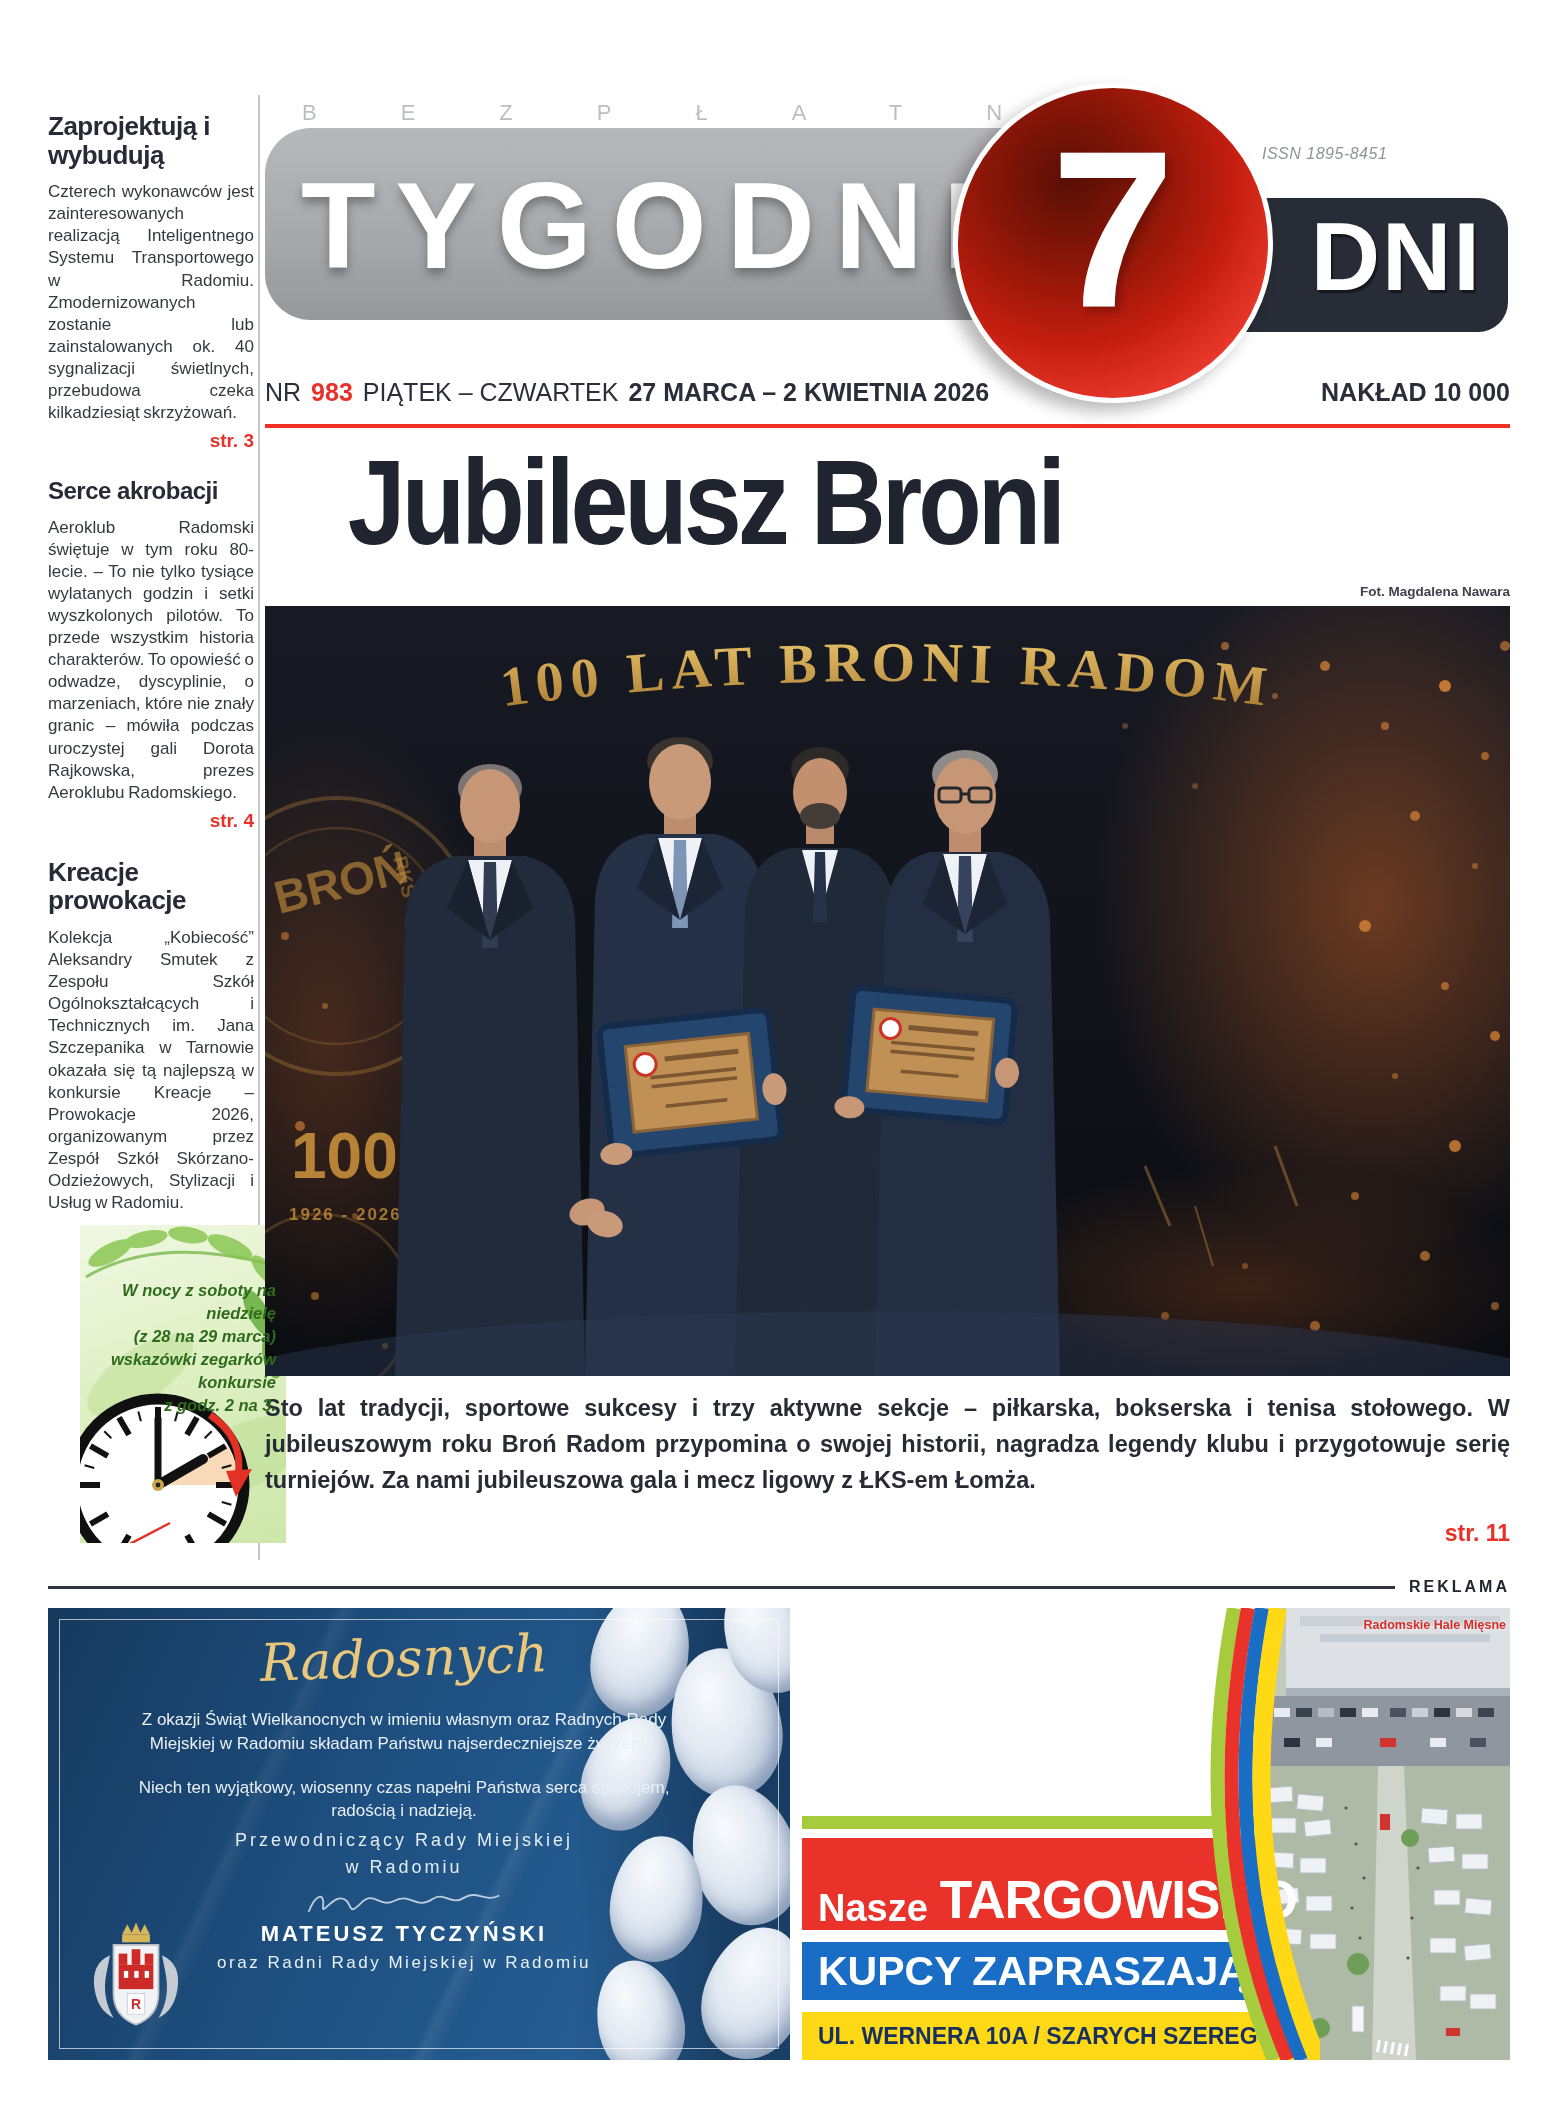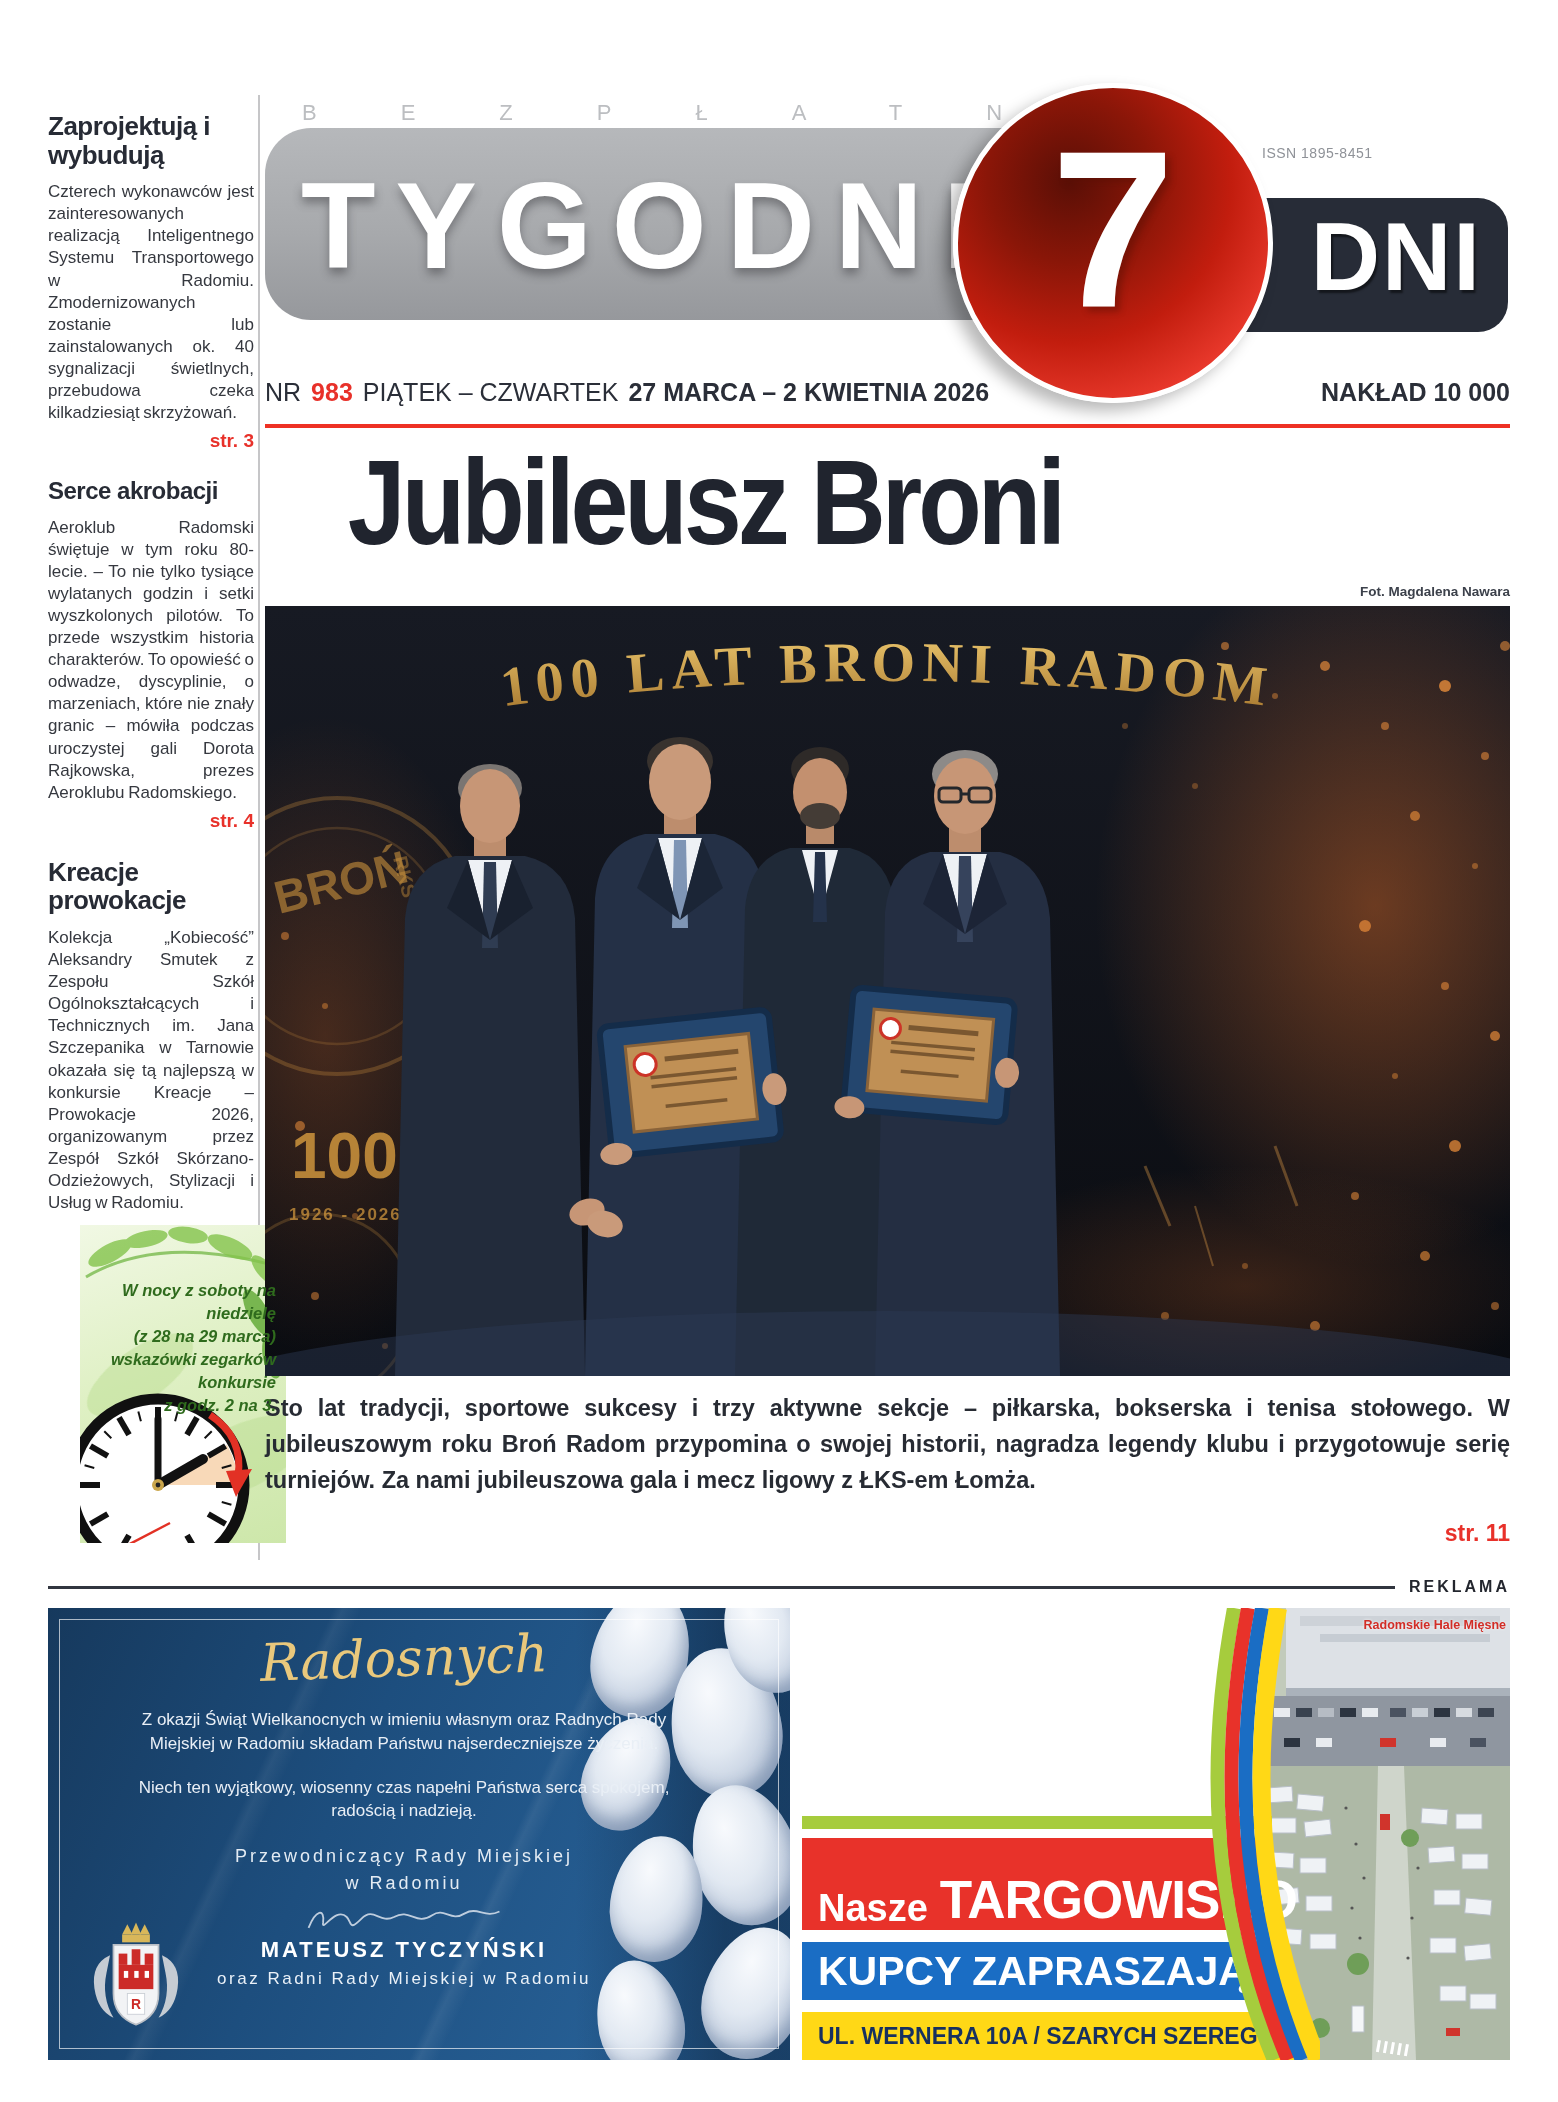--- a/index.html
+++ b/index.html
@@ -11,21 +11,21 @@
              color:#bcbec1;font-weight:400;white-space:nowrap;}
   .gray-box{position:absolute;left:265px;top:128px;width:950px;height:192px;border-radius:46px;
             background:linear-gradient(180deg,#b6b8bb 0%,#a7a9ac 55%,#96989c 100%);z-index:1;}
   .tygodnik{position:absolute;left:36px;top:0;height:192px;line-height:196px;color:#fff;
             font-size:122px;font-weight:bold;letter-spacing:20px;white-space:nowrap;
             text-shadow:0 6px 10px rgba(50,50,55,.45);}
   .dni-box{position:absolute;left:1205px;top:198px;width:303px;height:134px;border-radius:30px;
            background:#272c37;z-index:1;}
   .dni-box span{position:absolute;right:26px;top:4px;font-size:96px;font-weight:bold;color:#fff;
                 letter-spacing:2px;text-shadow:2px 3px 2px rgba(0,0,0,.5);}
-  .issn{position:absolute;left:1262px;top:145px;font-size:14px;color:#8f9298;letter-spacing:.5px;}
+  .issn{position:absolute;left:1262px;top:145px;font-size:16px;color:#8f9298;letter-spacing:.5px;font-style:italic;}
   .seven-circle{position:absolute;left:953px;top:83px;width:310px;height:310px;border-radius:50%;
         background:radial-gradient(circle at 36% 30%,#5a0f06 0%,#8a1608 28%,#c21d0e 55%,#e8382b 78%,#ee4c35 100%);
         border:5px solid #fff;box-shadow:-10px 8px 16px rgba(0,0,0,.28);z-index:2;}
   .seven-circle span{position:absolute;left:0;right:0;top:14px;text-align:center;font-size:222px;
         font-weight:bold;color:#fff;text-shadow:5px 5px 6px rgba(90,15,5,.45);}
   .date-row{position:absolute;left:265px;top:378px;width:1245px;display:flex;
             justify-content:space-between;align-items:baseline;font-size:25px;}
   .date-left span{margin-right:10px;}
   .red-txt{color:#e8312a;font-weight:bold;}
   .b{font-weight:bold;}
@@ -75,21 +75,21 @@
         background:linear-gradient(90deg,rgba(10,30,55,0) 0%,rgba(8,25,48,.5) 70%);z-index:1;}
   .egg{position:absolute;border-radius:50%/58% 58% 44% 44%;
        background:radial-gradient(ellipse at 38% 28%,#f8fafd 0%,#e2e9f2 40%,#b3c1d6 80%,#97aac4 100%);
        box-shadow:inset -6px -10px 14px rgba(60,90,130,.35);}
   .easter-content{position:relative;z-index:3;width:620px;margin:0 0 0 46px;text-align:center;
         padding-top:20px;color:#eaf1f8;}
   .radosnych{font-family:"DejaVu Serif",serif;font-style:italic;font-size:52px;color:#e9c87c;
              transform:rotate(-2deg);}
   .easter-h{font-size:32px;font-weight:bold;letter-spacing:1px;color:#fff;margin-top:4px;}
   .easter-p{font-size:17px;line-height:1.4;margin:20px auto 0;width:540px;color:#e9eff6;}
-  .easter-role{font-size:18px;letter-spacing:3px;margin-top:20px;line-height:1.5;color:#e3ebf3;}
+  .easter-role{font-size:18px;letter-spacing:3px;margin-top:4px;line-height:1.5;color:#e3ebf3;}
   .sig{display:block;margin:0 auto;width:230px;height:40px;}
   .easter-name{font-size:22px;font-weight:bold;letter-spacing:3px;color:#fff;margin-top:0;}
   .easter-sub{font-size:17px;letter-spacing:2.5px;margin-top:6px;}
   .crest{position:absolute;left:36px;bottom:24px;width:104px;height:118px;z-index:4;}
 
   
   .ad-rhm{position:absolute;left:802px;top:1608px;width:708px;height:452px;background:#fff;overflow:hidden;}
   .rhm-logo{position:absolute;left:34px;top:0;width:420px;text-align:center;z-index:2;}
   .rhm-bars{position:absolute;left:181px;top:6px;display:flex;flex-direction:column;gap:5px;width:58px;}
   .rhm-bars i{display:block;height:8px;border-radius:2px;}

